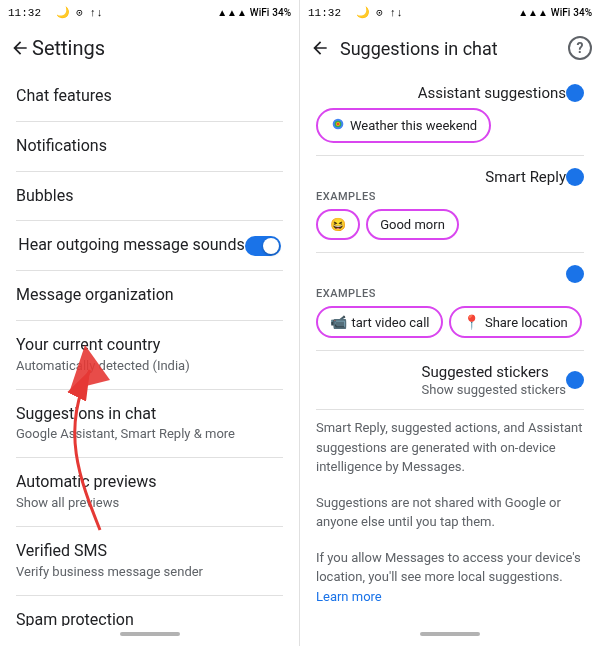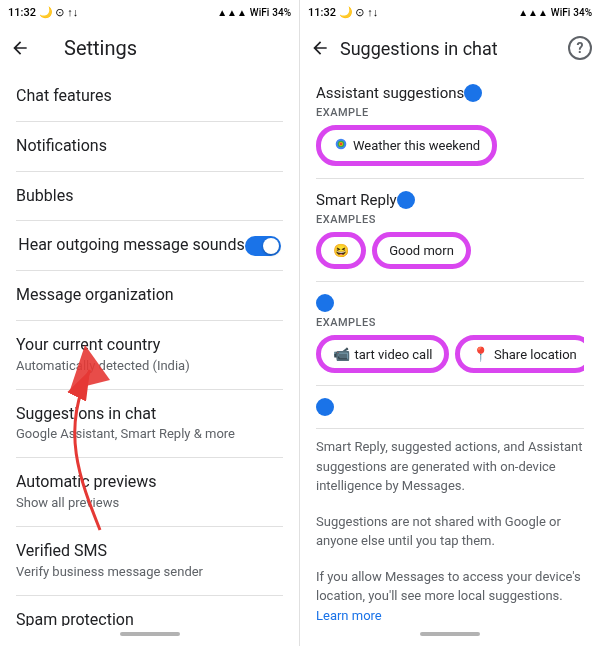--- a/index.html
+++ b/index.html
@@ -27,29 +27,29 @@
       background: #fff;
       display: flex;
       align-items: center;
       justify-content: space-between;
       padding: 0 8px;
       font-size: 11px;
       font-weight: 500;
       color: #000;
     }
 
-    .status-left { display: flex; align-items: center; gap: 3px; }
+    .status-left { display: flex; align-items: flex-end; gap: 15px; font-family: Liberation Mono, monospace; }
     .status-right { display: flex; align-items: center; gap: 3px; font-size: 10px; }
 
     .toolbar {
       height: 48px;
       display: flex;
       align-items: center;
       padding: 0 8px;
-      gap: 32px;
+      gap: 0;
     }
 
     .toolbar-title {
       font-size: 20px;
       font-weight: 400;
       color: #202124;
     }
 
     .back-btn {
       width: 24px;
@@ -177,21 +177,21 @@
 
     .section-title {
       font-size: 15px;
       color: #202124;
       font-weight: 400;
     }
 
     .section-row {
       display: flex;
       align-items: center;
-      justify-content: flex-start;
+      justify-content: flex-end;
     }
 
     .section-label {
       font-size: 11px;
       color: #5f6368;
       text-transform: uppercase;
       letter-spacing: 0.5px;
       margin: 4px 0;
       font-weight: 500;
     }
@@ -202,21 +202,21 @@
       flex-wrap: nowrap;
       overflow: hidden;
       margin-top: 6px;
     }
 
     .chip {
       display: flex;
       align-items: center;
       gap: 4px;
       padding: 6px 12px;
-      border: 5px solid #d946ef;
+      border: 2px solid #d946ef;
       border-radius: 20px;
       font-size: 13px;
       color: #202124;
       background: #fff;
       white-space: nowrap;
       cursor: pointer;
     }
 
     .chip-icon {
       font-size: 14px;
@@ -415,21 +415,20 @@
     </div>
   </div>
 
   <div class="right-content">
 
     <div class="section">
       <div class="section-row">
         <span class="section-title">Assistant suggestions</span>
         <div class="blue-dot"></div>
       </div>
-      <div class="section-label">EXAMPLE</div>
       <div class="chips-row">
         <div class="chip">
           <span class="chip-icon">
             <svg width="16" height="16" viewBox="0 0 24 24" fill="none" xmlns="http://www.w3.org/2000/svg">
               <circle cx="12" cy="12" r="8" fill="#4285f4"></circle>
               <circle cx="12" cy="12" r="5" fill="#34a853"></circle>
               <circle cx="12" cy="12" r="3" fill="#fbbc05"></circle>
               <circle cx="12" cy="12" r="2" fill="#ea4335"></circle>
             </svg>
           </span>
@@ -473,20 +472,24 @@
         <div class="chip">
           
           
         </div>
       </div>
     </div>
     <div class="divider"></div>
 
     <div class="section">
       <div class="section-row">
+        <div>
+          <div class="section-title">Suggested stickers</div>
+          <div class="suggested-stickers-subtitle">Show suggested stickers</div>
+        </div>
         <div class="blue-dot"></div>
       </div>
     </div>
     <div class="divider"></div>
 
     <p class="description-text">
       <span>Smart Reply, suggested actions, and Assistant suggestions are generated with on-device intelligence by Messages.</span>
     </p>
     <p class="description-text">
       <span>Suggestions are not shared with Google or anyone else until you tap them.</span>

